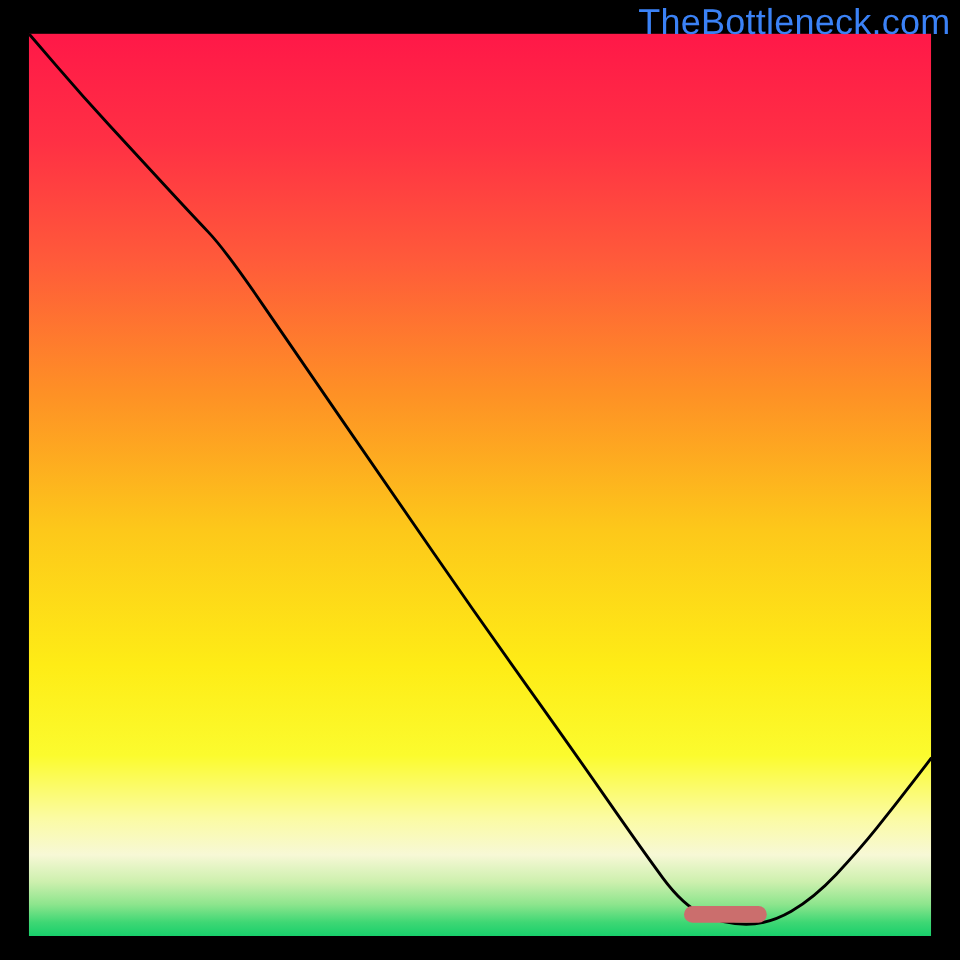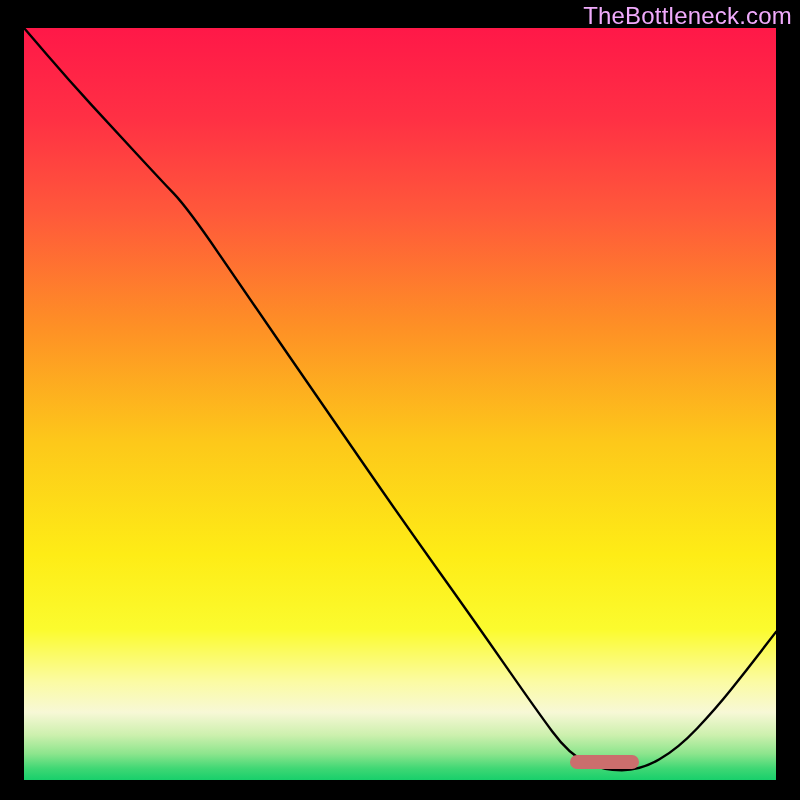--- a/index.html
+++ b/index.html
@@ -13,22 +13,22 @@
   }
   .container {
     position: relative;
     width: 800px;
     height: 800px;
   }
   .watermark {
     position: absolute;
     top: 2px;
     right: 8px;
-    color: #f0abfc;
-    font-size: 24px;
+    color: #3b82f6;
+    font-size: 30px;
     font-weight: 500;
     z-index: 10;
     letter-spacing: 0.2px;
     margin-left: 32px;
   }
   .gradient {
     position: absolute;
     left: 24px;
     top: 28px;
     width: 752px;

